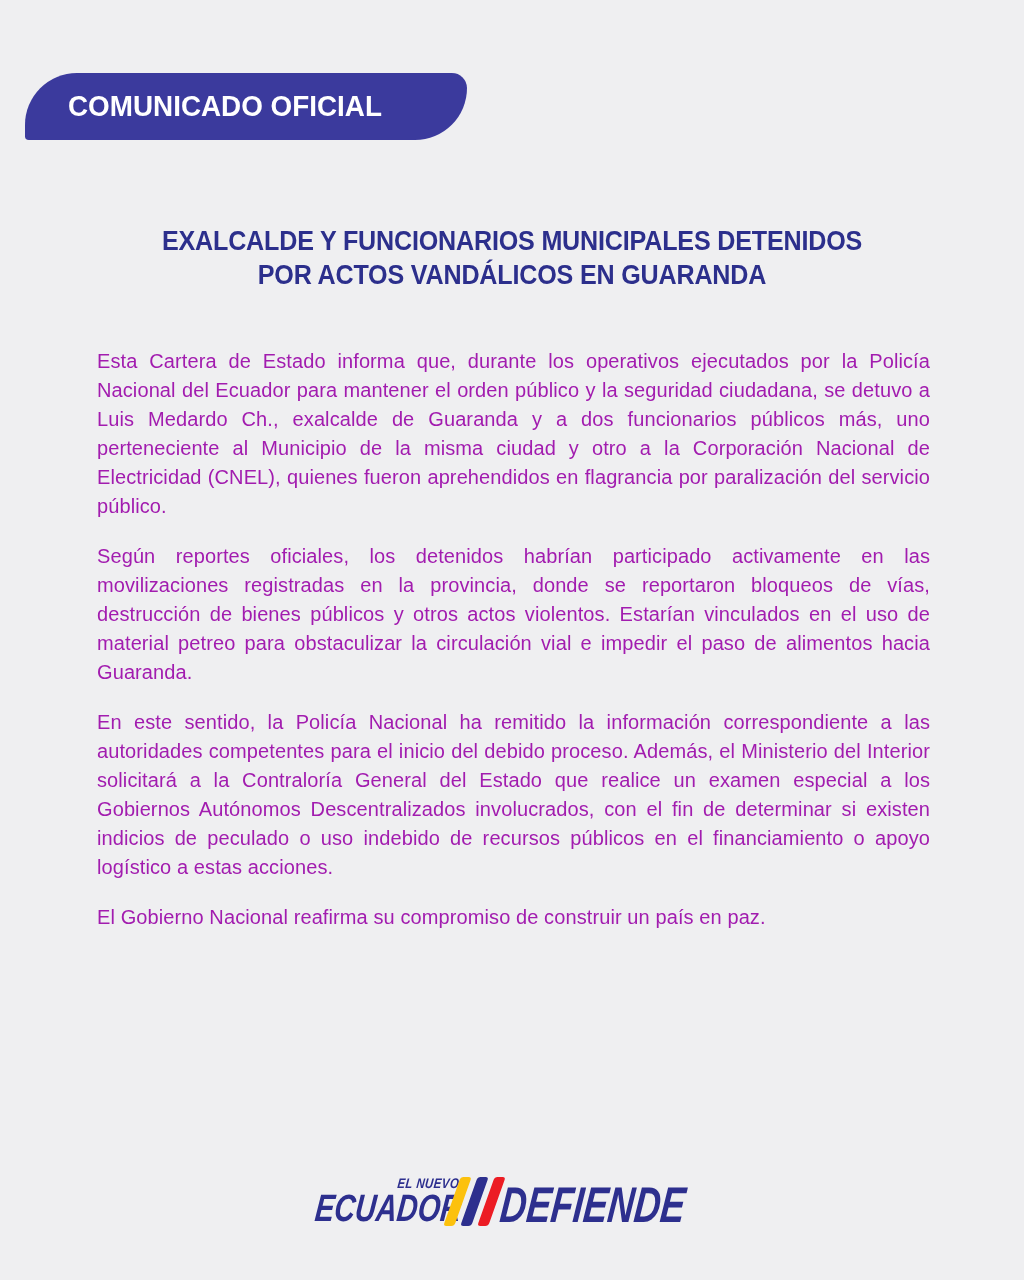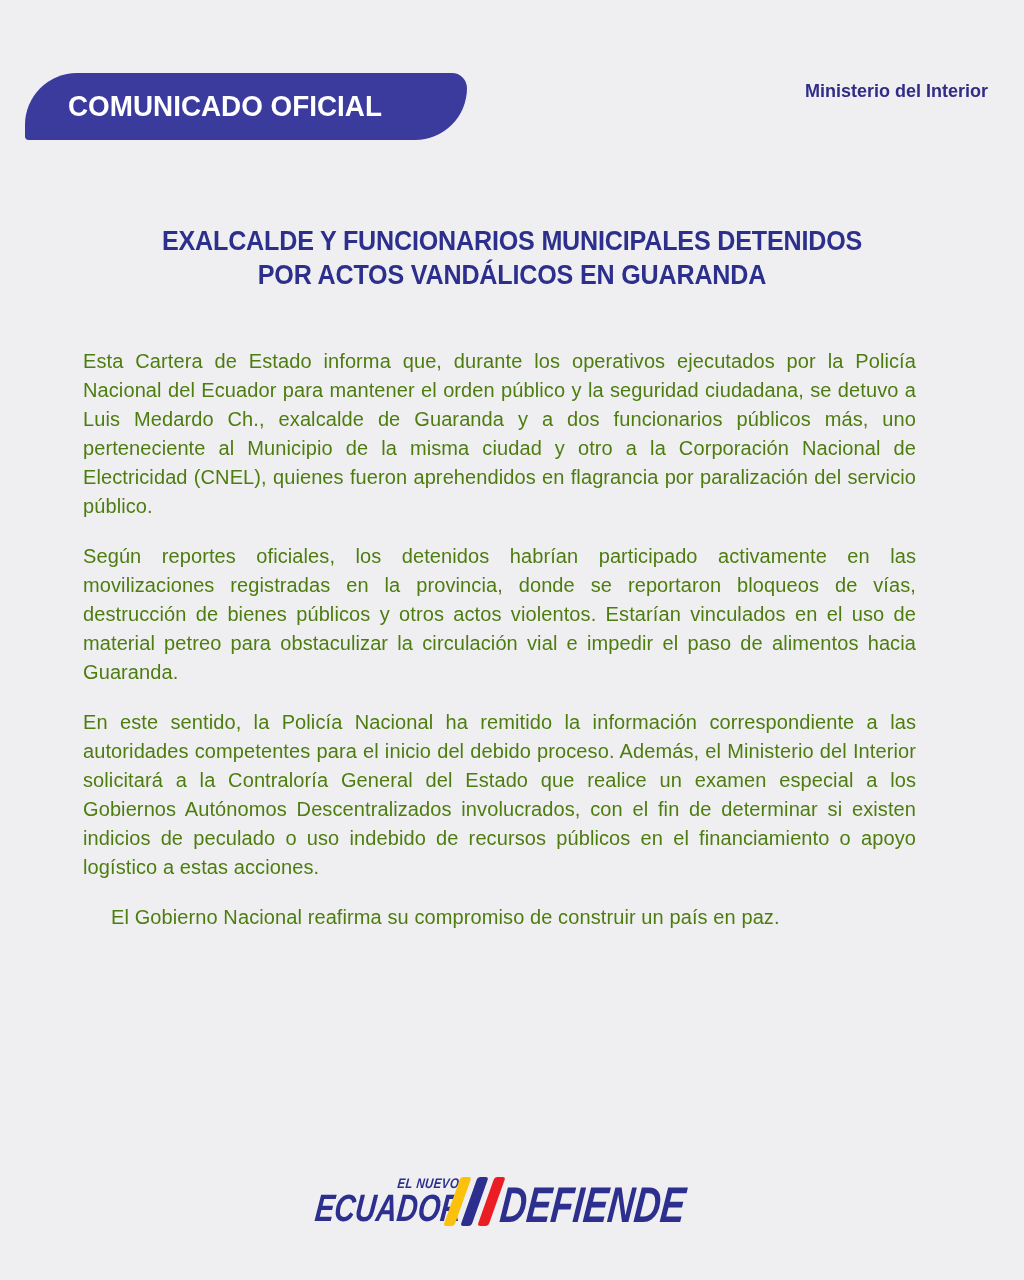--- a/index.html
+++ b/index.html
@@ -51,30 +51,30 @@
     font-size:27px;
     line-height:34px;
     letter-spacing:-0.2px;
     transform:scaleX(0.93);
     transform-origin:center top;
   }
 
   
   .content {
     position:absolute;
-    left:83px; top:347px;
+    left:97px; top:347px;
     width:833px;
-    color:#4d7c0f;
+    color:#a21caf;
     font-size:20px;
     line-height:29px;
     letter-spacing:0.1px;
     text-align:justify;
   }
   .content p { margin:0 0 21px 0; }
-  .content p:last-child { margin-bottom:0;margin-left:28px; }
+  .content p:last-child { margin-bottom:0; }
 
   
   .logo {
     position:absolute;
     top:1176px; left:0; right:0;
     display:flex;
     justify-content:center;
   }
   .logo-inner {
     display:flex;
@@ -136,21 +136,20 @@
   }
 </style>
 </head>
 <body>
 
 <div class="badge">
   <span class="badge-label">COMUNICADO OFICIAL</span>
 </div>
 
 <div class="header-right">
-  <div>Ministerio del Interior</div>
 </div>
 
 <div class="title">
   <div>EXALCALDE Y FUNCIONARIOS MUNICIPALES DETENIDOS</div>
   <div>POR ACTOS VANDÁLICOS EN GUARANDA</div>
 </div>
 
 <div class="content">
   <p>Esta Cartera de Estado informa que, durante los operativos ejecutados por la Policía Nacional del Ecuador para mantener el orden público y la seguridad ciudadana, se detuvo a Luis Medardo Ch., exalcalde de Guaranda y a dos funcionarios públicos más, uno perteneciente al Municipio de la misma ciudad y otro a la Corporación Nacional de Electricidad (CNEL), quienes fueron aprehendidos en flagrancia por paralización del servicio público.</p>
   <p>Según reportes oficiales, los detenidos habrían participado activamente en las movilizaciones registradas en la provincia, donde se reportaron bloqueos de vías, destrucción de bienes públicos y otros actos violentos. Estarían vinculados en el uso de material petreo para obstaculizar la circulación vial e impedir el paso de alimentos hacia Guaranda.</p>

